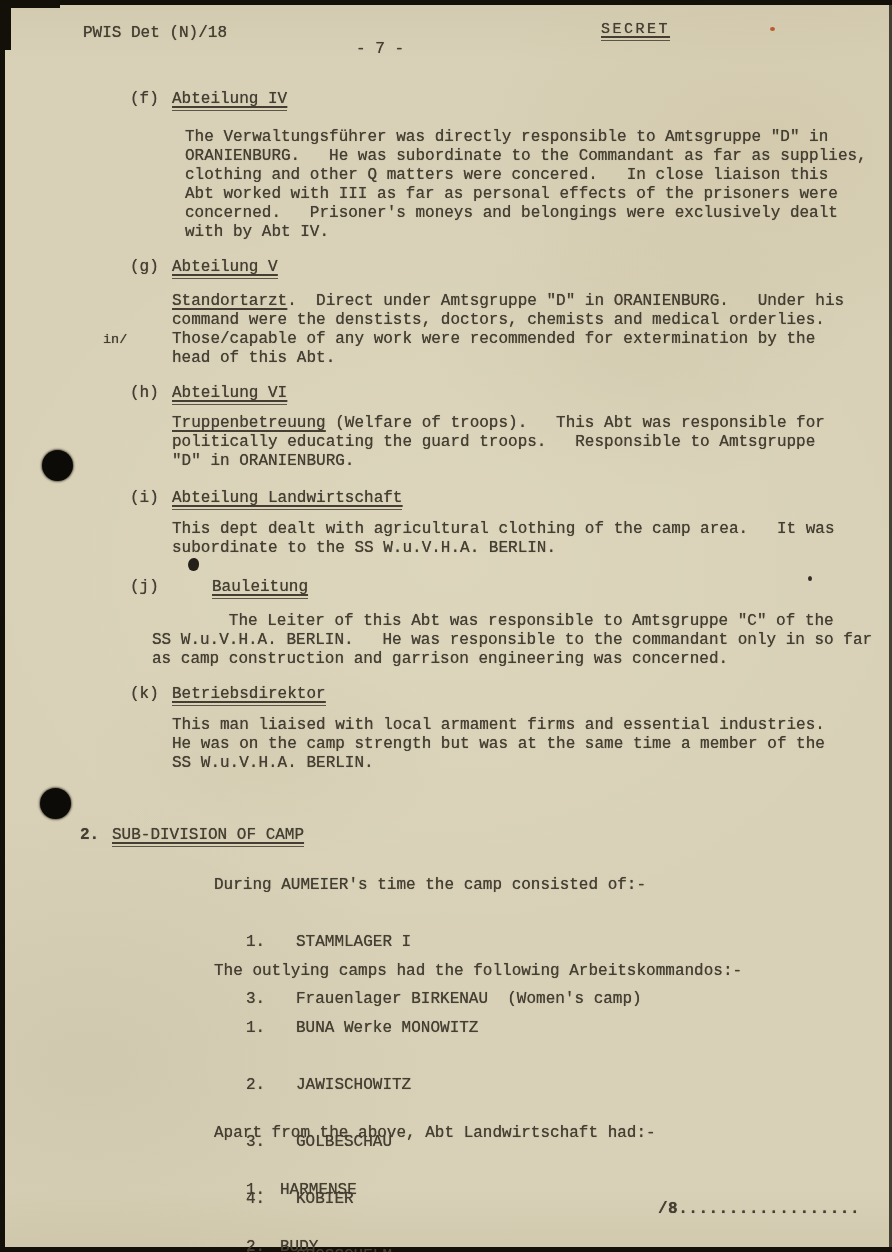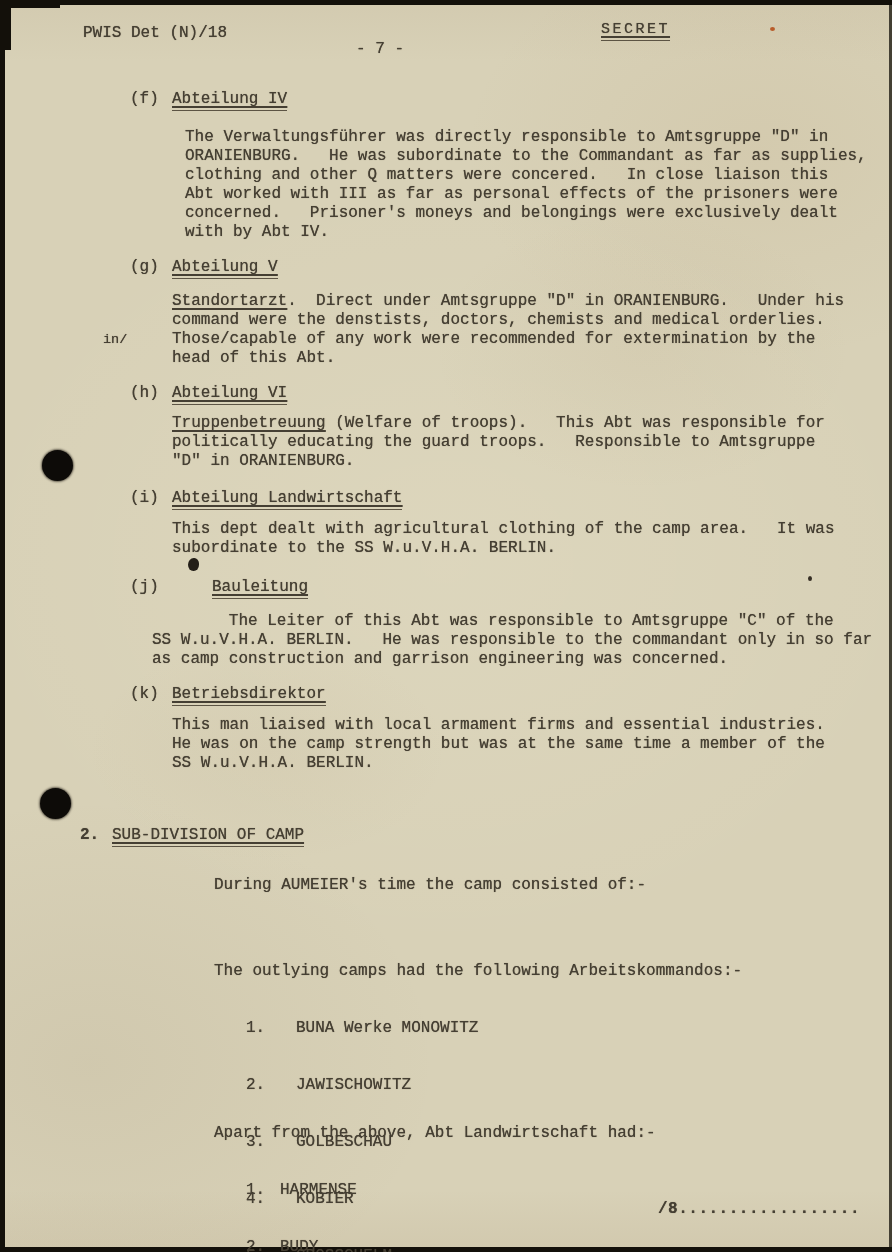--- a/index.html
+++ b/index.html
@@ -97,20 +97,22 @@
 <pre class="txt" style="left:172px;top:685px;"><span class="dbl">Betriebsdirektor</span></pre>
 <pre class="txt" style="left:172px;top:716px;">This man liaised with local armament firms and essential industries.
 He was on the camp strength but was at the same time a member of the
 SS W.u.V.H.A. BERLIN.</pre>
 
 <pre class="txt bold" style="left:80px;top:826px;">2.</pre>
 <pre class="txt" style="left:112px;top:826px;"><span class="dbl">SUB-DIVISION OF CAMP</span></pre>
 
 <pre class="txt" style="left:214px;top:876px;">During AUMEIER's time the camp consisted of:-</pre>
 <div class="txt" style="left:246px;top:895px;">
+  <div class="row"><span class="num">1.</span><span>STAMMLAGER I</span></div>
+  <div class="row"><span class="num">3.</span><span>Frauenlager BIRKENAU  (Women's camp)</span></div>
 </div>
 
 <pre class="txt" style="left:214px;top:962px;">The outlying camps had the following Arbeitskommandos:-</pre>
 <div class="txt" style="left:246px;top:981px;">
   <div class="row"><span class="num">1.</span><span>BUNA Werke MONOWITZ</span></div>
   <div class="row"><span class="num">2.</span><span>JAWISCHOWITZ</span></div>
   <div class="row"><span class="num">3.</span><span>GOLBESCHAU</span></div>
   <div class="row"><span class="num">4.</span><span>KOBIER</span></div>
   <div class="row"><span class="num">5.</span><span>GROSSCHELM</span></div>
   

